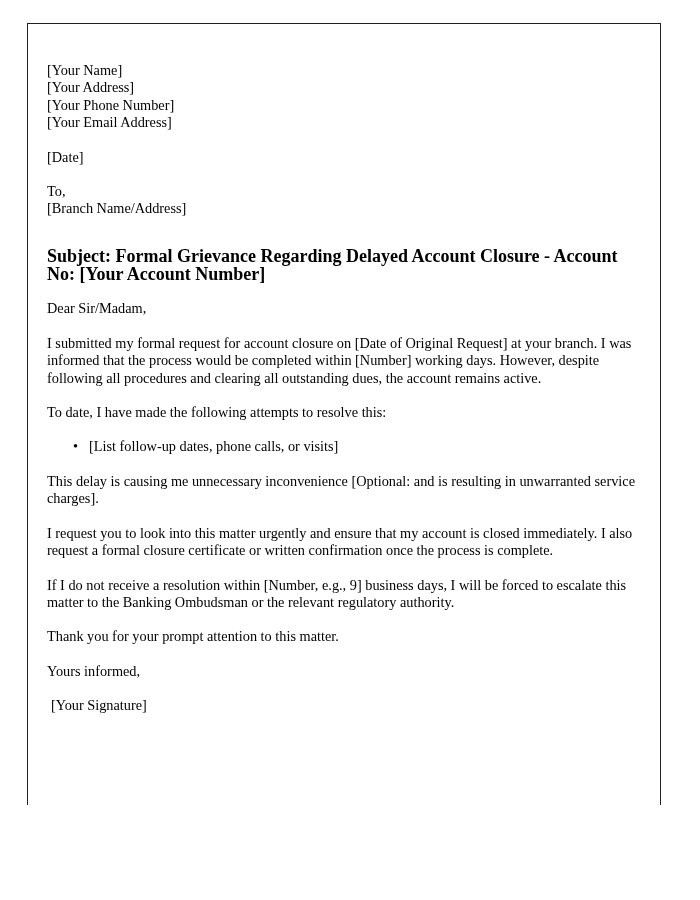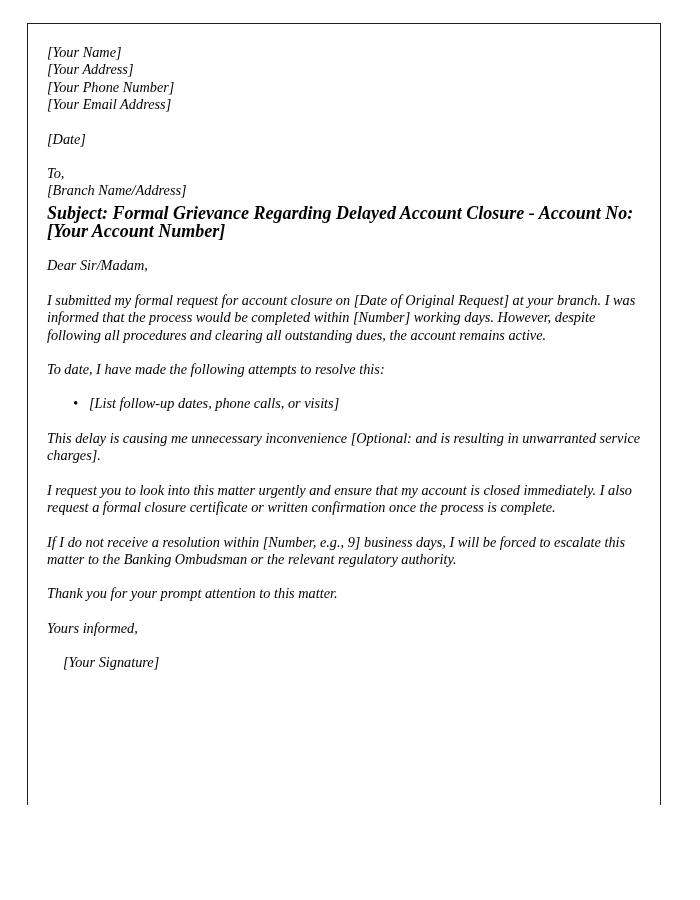--- a/index.html
+++ b/index.html
@@ -35,23 +35,22 @@
     border-left: 1.5px solid #231f20;
     border-right: 1.5px solid #231f20;
     border-bottom: none;
     background: #ffffff;
     overflow: hidden;
   }
 
   .letter-body {
     position: absolute;
     left: 19px;
-    top: 20px;
+    top: 38px;
     width: 595px;
-    font-style: italic;
   }
 
   .addr-line,
   .date-line,
   .recipient-line,
   .salutation,
   .para,
   .closing,
   .signature-line {
     font-size: 14.3px;
@@ -63,21 +62,21 @@
 
   .block-sender {
     margin-bottom: 17px;
   }
 
   .block-date {
     margin-bottom: 17px;
   }
 
   .block-recipient {
-    margin-bottom: 5px;
+    margin-bottom: 30px;
   }
 
   .subject {
     font-size: 18px;
     line-height: 17.8px;
     font-weight: bold;
     margin: 0 0 17px 0;
     color: #000000;
   }
 
@@ -108,21 +107,21 @@
     top: 0;
     font-size: 14.3px;
     line-height: 17.4px;
   }
 
   .closing {
     margin: 0 0 17px 0;
   }
 
   .signature-line {
-    margin: 16px;
+    margin: 4px;
   }
 </style>
 </head>
 <body>
 
 <div class="page-canvas">
 
   <div class="document-frame">
 
     <div class="letter-body">

